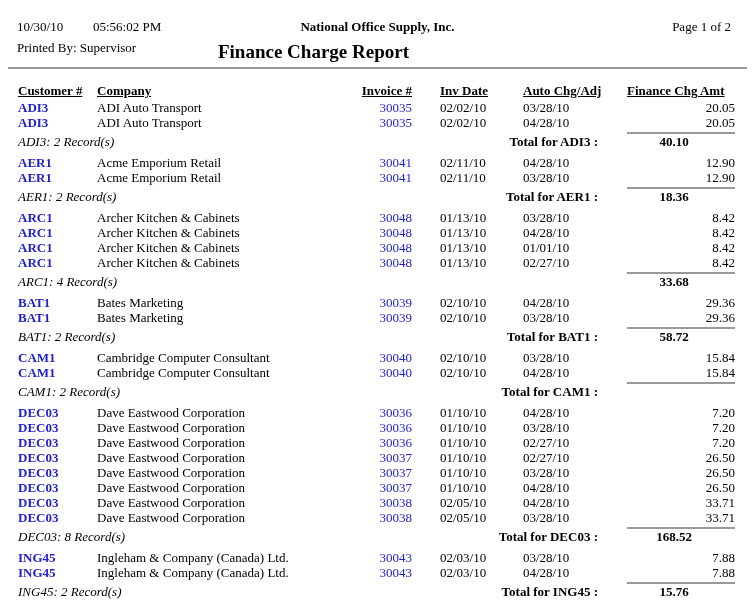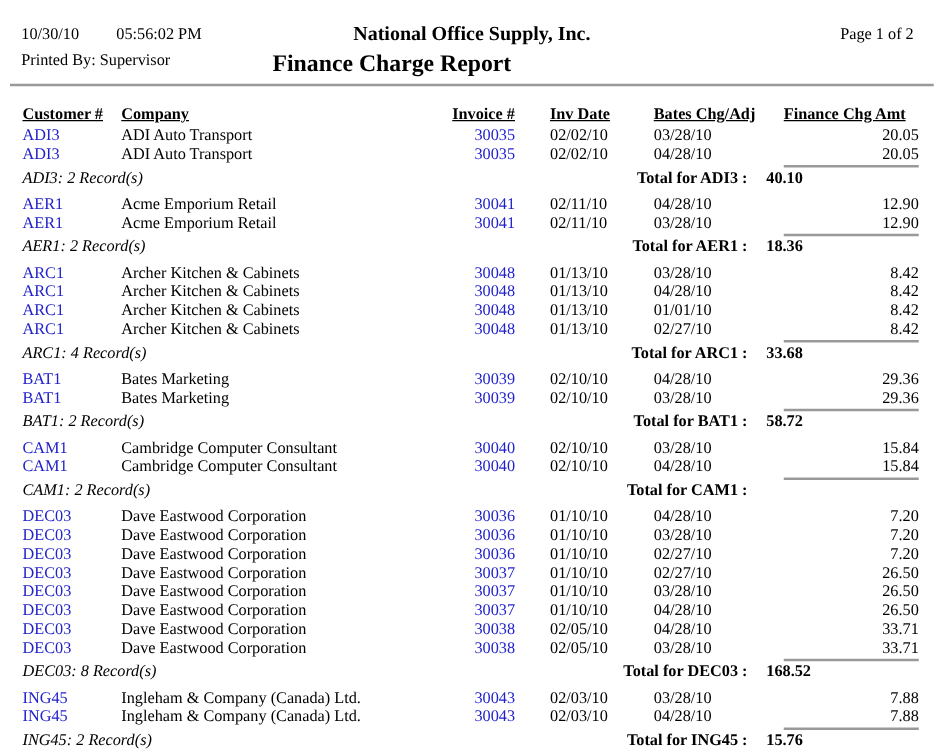--- a/index.html
+++ b/index.html
@@ -11,70 +11,70 @@
     width:755px;height:603px;position:relative;overflow:hidden;
     background:#ffffff;color:#000000;
     font-family:"Liberation Serif", serif;font-size:13px;
   }
   .abs{position:absolute;white-space:nowrap;}
 
   
   .print-date{left:17px;top:19px;}
   .print-time{left:93px;top:19px;}
   .printed-by{left:17px;top:40px;}
-  .company-name{left:0;top:19px;width:755px;text-align:center;font-weight:bold;font-size:16px;}
+  .company-name{left:0;top:19px;width:755px;text-align:center;font-weight:bold;font-size:13px;}
   .report-title{left:0;top:41px;width:627px;text-align:center;font-weight:bold;font-size:19px;}
   .page-indicator{top:19px;right:24px;}
   .header-rule{left:8px;top:67px;width:739px;height:0;border-top:2px solid var(--rule-gray);}
 
   
   .col-headers{position:absolute;left:0;top:83px;width:755px;height:16px;font-weight:bold;}
   .col-headers span{position:absolute;top:0;text-decoration:underline;white-space:nowrap;}
   .ch-cust{left:18px;}
   .ch-comp{left:97px;}
   .ch-inv{left:340px;width:72px;text-align:right;}
   .ch-invd{left:440px;}
   .ch-dchg{left:523px;}
   .ch-amt{left:627px;}
 
   
   .report-body{position:absolute;left:0;top:100px;width:755px;}
   .group{margin-bottom:4px;}
   .row{position:relative;height:15px;line-height:15px;}
   .cell{position:absolute;top:0;white-space:nowrap;}
-  .c-cust{left:18px;font-weight:normal;color:var(--link-blue);cursor:pointer;}
+  .c-cust{left:18px;font-weight:bold;color:var(--link-blue);cursor:pointer;}
   .c-comp{left:97px;}
   .c-inv{left:340px;width:72px;text-align:right;color:var(--link-blue);cursor:pointer;}
   .c-invd{left:440px;}
   .c-dchg{left:523px;}
   .c-amt{left:613px;width:122px;text-align:right;}
 
   .summary{position:relative;height:21px;}
   .overline{position:absolute;left:627px;top:2px;width:108px;height:0;border-top:2px solid var(--rule-gray);}
   .records{position:absolute;left:18px;top:4px;font-style:italic;white-space:nowrap;}
   .tlabel{position:absolute;left:420px;top:4px;width:178px;text-align:right;font-weight:bold;white-space:nowrap;}
-  .tamt{position:absolute;left:613px;top:4px;width:122px;text-align:left;font-weight:bold;white-space:nowrap;}
+  .tamt{position:absolute;left:613px;top:4px;width:122px;text-align:center;font-weight:bold;white-space:nowrap;}
 </style>
 </head>
 <body>
 
 <div class="abs print-date">10/30/10</div>
 <div class="abs print-time">05:56:02 PM</div>
 <div class="abs printed-by">Printed By: Supervisor</div>
 <div class="abs company-name">National Office Supply, Inc.</div>
 <div class="abs report-title">Finance Charge Report</div>
 <div class="abs page-indicator">Page 1 of 2</div>
 <div class="abs header-rule"></div>
 
 <div class="col-headers">
   <span class="ch-cust">Customer #</span>
   <span class="ch-comp">Company</span>
   <span class="ch-inv">Invoice #</span>
   <span class="ch-invd">Inv Date</span>
-  <span class="ch-dchg">Bates Chg/Adj</span>
+  <span class="ch-dchg">Auto Chg/Adj</span>
   <span class="ch-amt">Finance Chg Amt</span>
 </div>
 
 <div class="report-body">
     <div class="group">
       <div class="row">
         <span class="cell c-cust">ADI3</span>
         <span class="cell c-comp">ADI Auto Transport</span>
         <span class="cell c-inv">30035</span>
         <span class="cell c-invd">02/02/10</span>
@@ -149,21 +149,20 @@
         <span class="cell c-cust">ARC1</span>
         <span class="cell c-comp">Archer Kitchen &amp; Cabinets</span>
         <span class="cell c-inv">30048</span>
         <span class="cell c-invd">01/13/10</span>
         <span class="cell c-dchg">02/27/10</span>
         <span class="cell c-amt">8.42</span>
       </div>
       <div class="summary">
         <div class="overline"></div>
         <span class="records">ARC1: 4 Record(s)</span>
-        <span class="tlabel">Total for ARC1 :</span>
         <span class="tamt">33.68</span>
       </div>
     </div>
     <div class="group">
       <div class="row">
         <span class="cell c-cust">BAT1</span>
         <span class="cell c-comp">Bates Marketing</span>
         <span class="cell c-inv">30039</span>
         <span class="cell c-invd">02/10/10</span>
         <span class="cell c-dchg">04/28/10</span>

